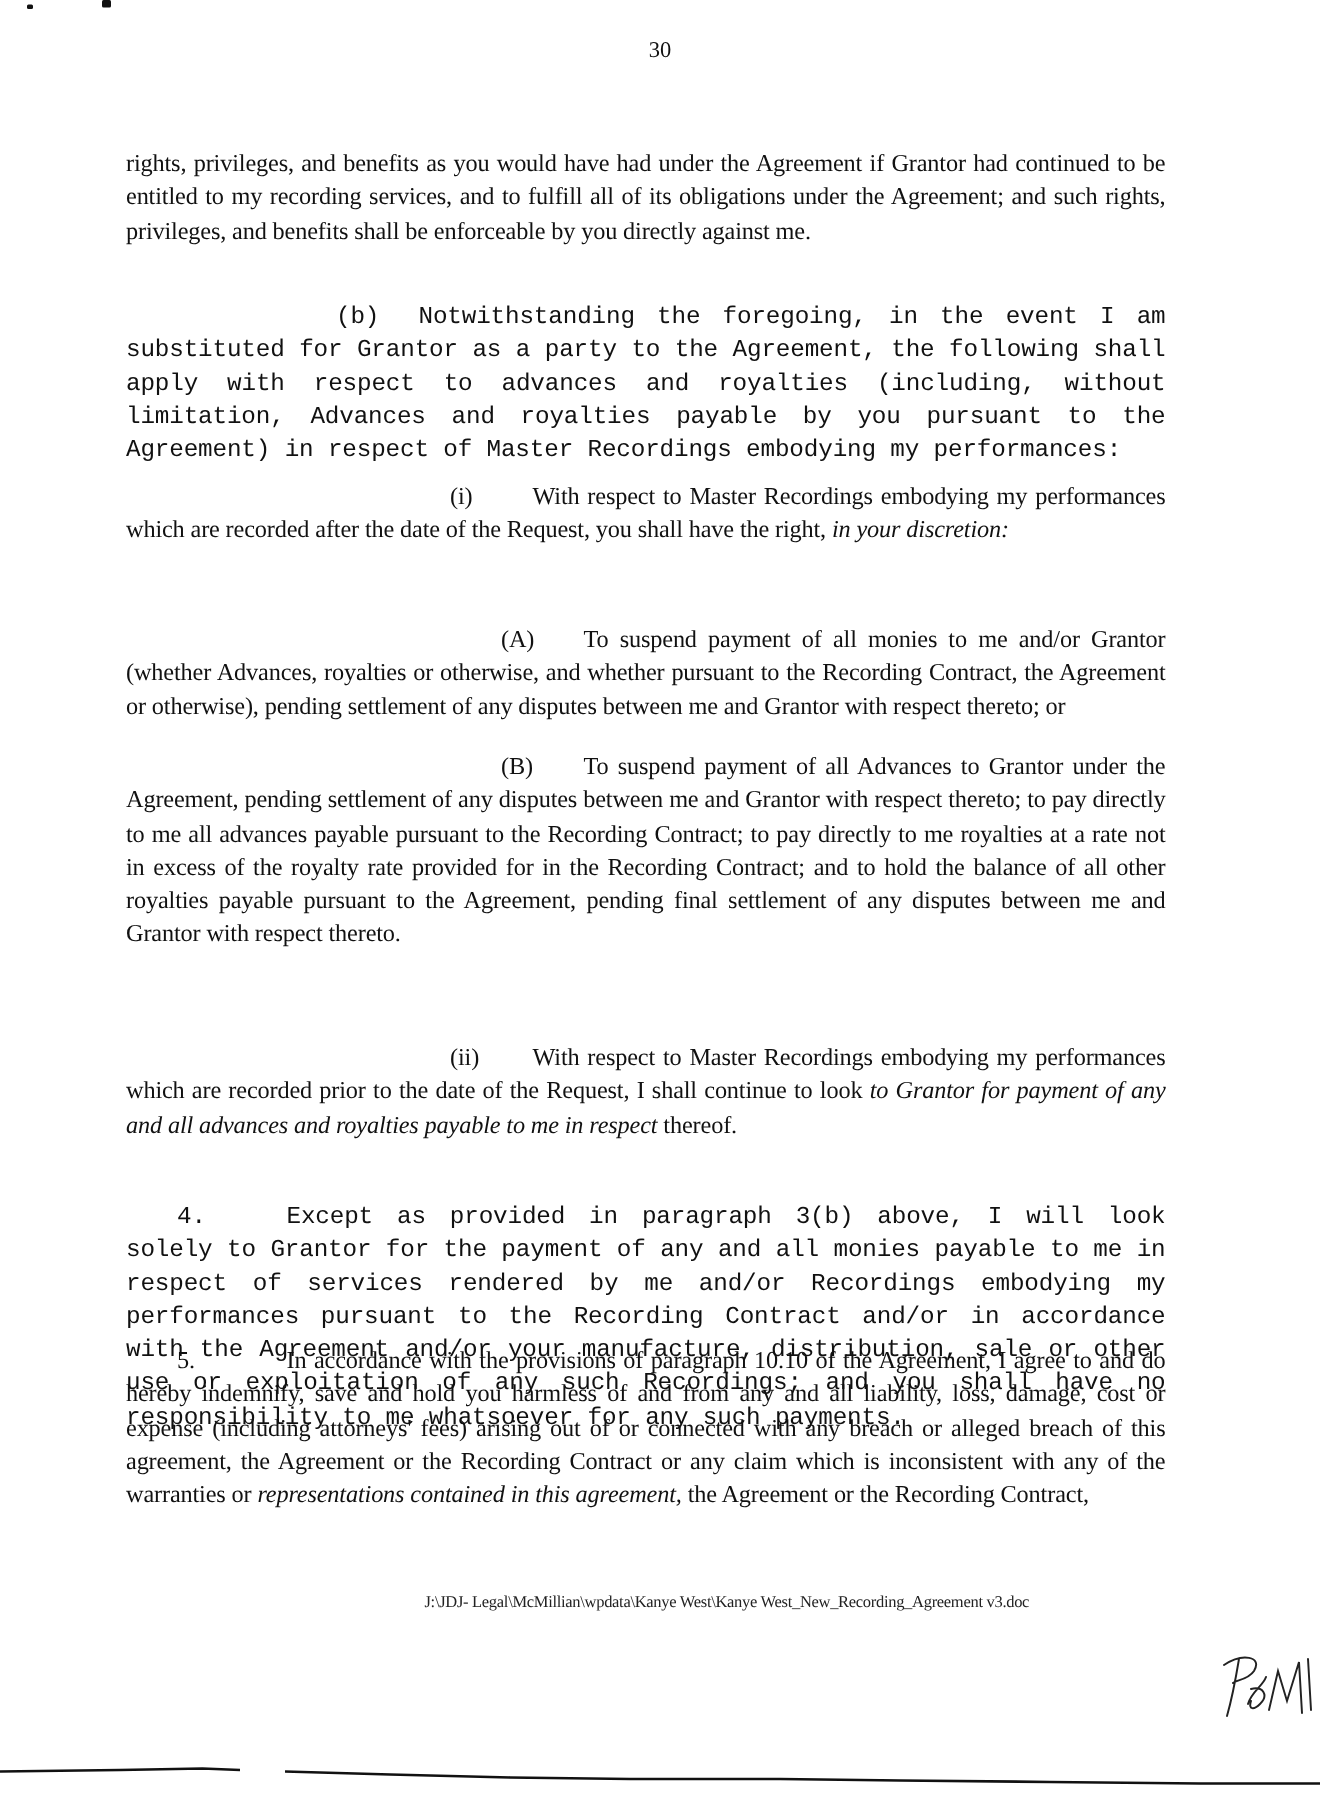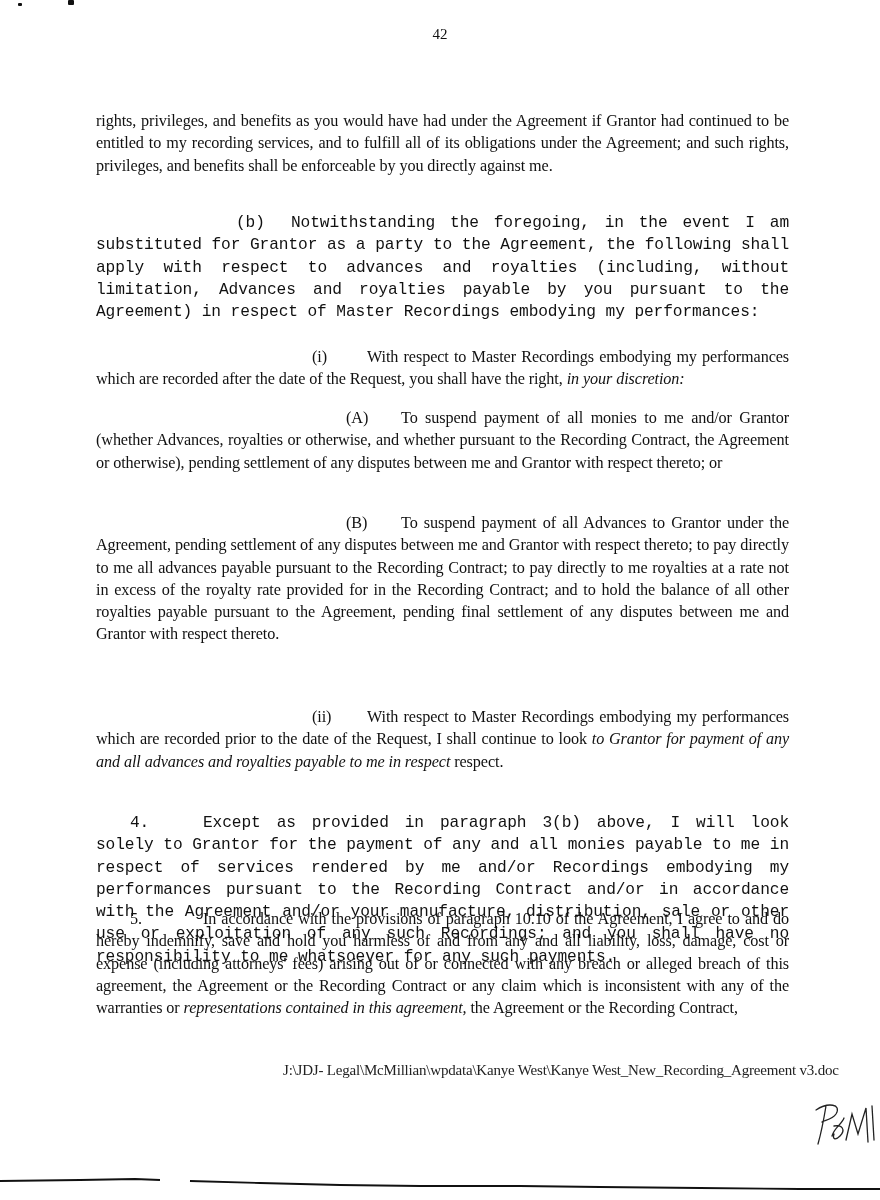--- a/index.html
+++ b/index.html
@@ -13,74 +13,74 @@
   .mark2 { left: 68px; top: 0px; width: 6px; height: 5px; border-radius: 1px; }
   .page-number {
     position: absolute; top: 26px; left: 0; width: 880px; text-align: center;
     font-size: 15px;
   }
   .body-text {
     position: absolute; left: 80px; width: 693px;
     font-size: 16.2px; line-height: 22.3px; text-align: justify;
     letter-spacing: -0.1px;
   }
-  .para { margin: 16px; }
+  .para { margin: 4px; }
   .indent-b { text-indent: 140px; font-family: Liberation Mono, monospace; }
   .indent-i { text-indent: 216px; }
   .indent-A { text-indent: 250px; }
   .indent-4 { text-indent: 34px; }
   .label { display: inline-block; text-indent: 0; }
   .label-b { width: 55px; }
   .label-i { width: 55px; }
   .label-A { width: 55px; }
   .label-num { width: 73px; }
   .it { font-style: italic; }
   .footer-path {
     position: absolute; top: 1062px; left: 283px;
-    font-size: 15px; letter-spacing: -0.2px; color: #222;
+    font-size: 11px; letter-spacing: -0.2px; color: #222;
   }
   .initials {
     position: absolute; left: 812px; top: 1100px; width: 66px; height: 48px;
   }
   .footer-line {
     position: absolute; left: 0; top: 1178px; width: 880px; height: 14px;
   }
 </style>
 </head>
 <body>
 
 <div class="scan-mark mark1"></div>
 <div class="scan-mark mark2"></div>
 
-<div class="page-number">42</div>
+<div class="page-number">30</div>
 
 <div class="body-text">
 
   <p class="para" style="position:absolute; top:94px; width:693px;">
     <span>rights, privileges, and benefits as you would have had under the Agreement if Grantor had continued to be entitled to my recording services, and to fulfill all of its obligations under the Agreement; and such rights, privileges, and benefits shall be enforceable by you directly against me.</span>
   </p>
 
   <p class="para indent-b" style="position:absolute; top:196px; width:693px;">
     <span class="label label-b">(b)</span><span>Notwithstanding the foregoing, in the event I am substituted for Grantor as a party to the Agreement, the following shall apply with respect to advances and royalties (including, without limitation, Advances and royalties payable by you pursuant to the Agreement) in respect of Master Recordings embodying my performances:</span>
   </p>
 
-  <p class="para indent-i" style="position:absolute; top:330px; width:693px;">
+  <p class="para indent-i" style="position:absolute; top:316px; width:693px;">
     <span class="label label-i">(i)</span><span>With respect to Master Recordings embodying my performances which are recorded after the date of the Request, you shall have the right, </span><span class="it">in your discretion:</span>
   </p>
 
-  <p class="para indent-A" style="position:absolute; top:391px; width:693px;">
+  <p class="para indent-A" style="position:absolute; top:411px; width:693px;">
     <span class="label label-A">(A)</span><span>To suspend payment of all monies to me and/or Grantor (whether Advances, royalties or otherwise, and whether pursuant to the Recording Contract, the Agreement or otherwise), pending settlement of any disputes between me and Grantor with respect thereto; or</span>
   </p>
 
   <p class="para indent-A" style="position:absolute; top:496px; width:693px;">
     <span class="label label-A">(B)</span><span>To suspend payment of all Advances to Grantor under the Agreement, pending settlement of any disputes between me and Grantor with respect thereto; to pay directly to me all advances payable pursuant to the Recording Contract; to pay directly to me royalties at a rate not in excess of the royalty rate provided for in the Recording Contract; and to hold the balance of all other royalties payable pursuant to the Agreement, pending final settlement of any disputes between me and Grantor with respect thereto.</span>
   </p>
 
   <p class="para indent-i" style="position:absolute; top:690px; width:693px;">
-    <span class="label label-i">(ii)</span><span>With respect to Master Recordings embodying my performances which are recorded prior to the date of the Request, I shall continue to look </span><span class="it">to Grantor for payment of any and all advances and royalties payable to me in respect</span><span> respect.</span>
+    <span class="label label-i">(ii)</span><span>With respect to Master Recordings embodying my performances which are recorded prior to the date of the Request, I shall continue to look </span><span class="it">to Grantor for payment of any and all advances and royalties payable to me in respect</span><span> thereof.</span>
   </p>
 
   <p class="para indent-4" style="position:absolute; top:796px; width:693px;font-family:Liberation Mono, monospace;">
     <span class="label label-num">4.</span><span>Except as provided in paragraph 3(b) above, I will look solely to Grantor for the payment of any and all monies payable to me in respect of services rendered by me and/or Recordings embodying my performances pursuant to the Recording Contract and/or in accordance with the Agreement and/or your manufacture, distribution, sale or other use or exploitation of any such Recordings; and you shall have no responsibility to me whatsoever for any such payments.</span>
   </p>
 
   <p class="para indent-4" style="position:absolute; top:892px; width:693px;">
     <span class="label label-num">5.</span><span>In accordance with the provisions of paragraph 10.10 of the Agreement, I agree to and do hereby indemnify, save and hold you harmless of and from any and all liability, loss, damage, cost or expense (including attorneys' fees) arising out of or connected with any breach or alleged breach of this agreement, the Agreement or the Recording Contract or any claim which is inconsistent with any of the warranties or </span><span class="it">representations contained in this agreement,</span><span> the Agreement or the Recording Contract,</span>
   </p>
 </div>

